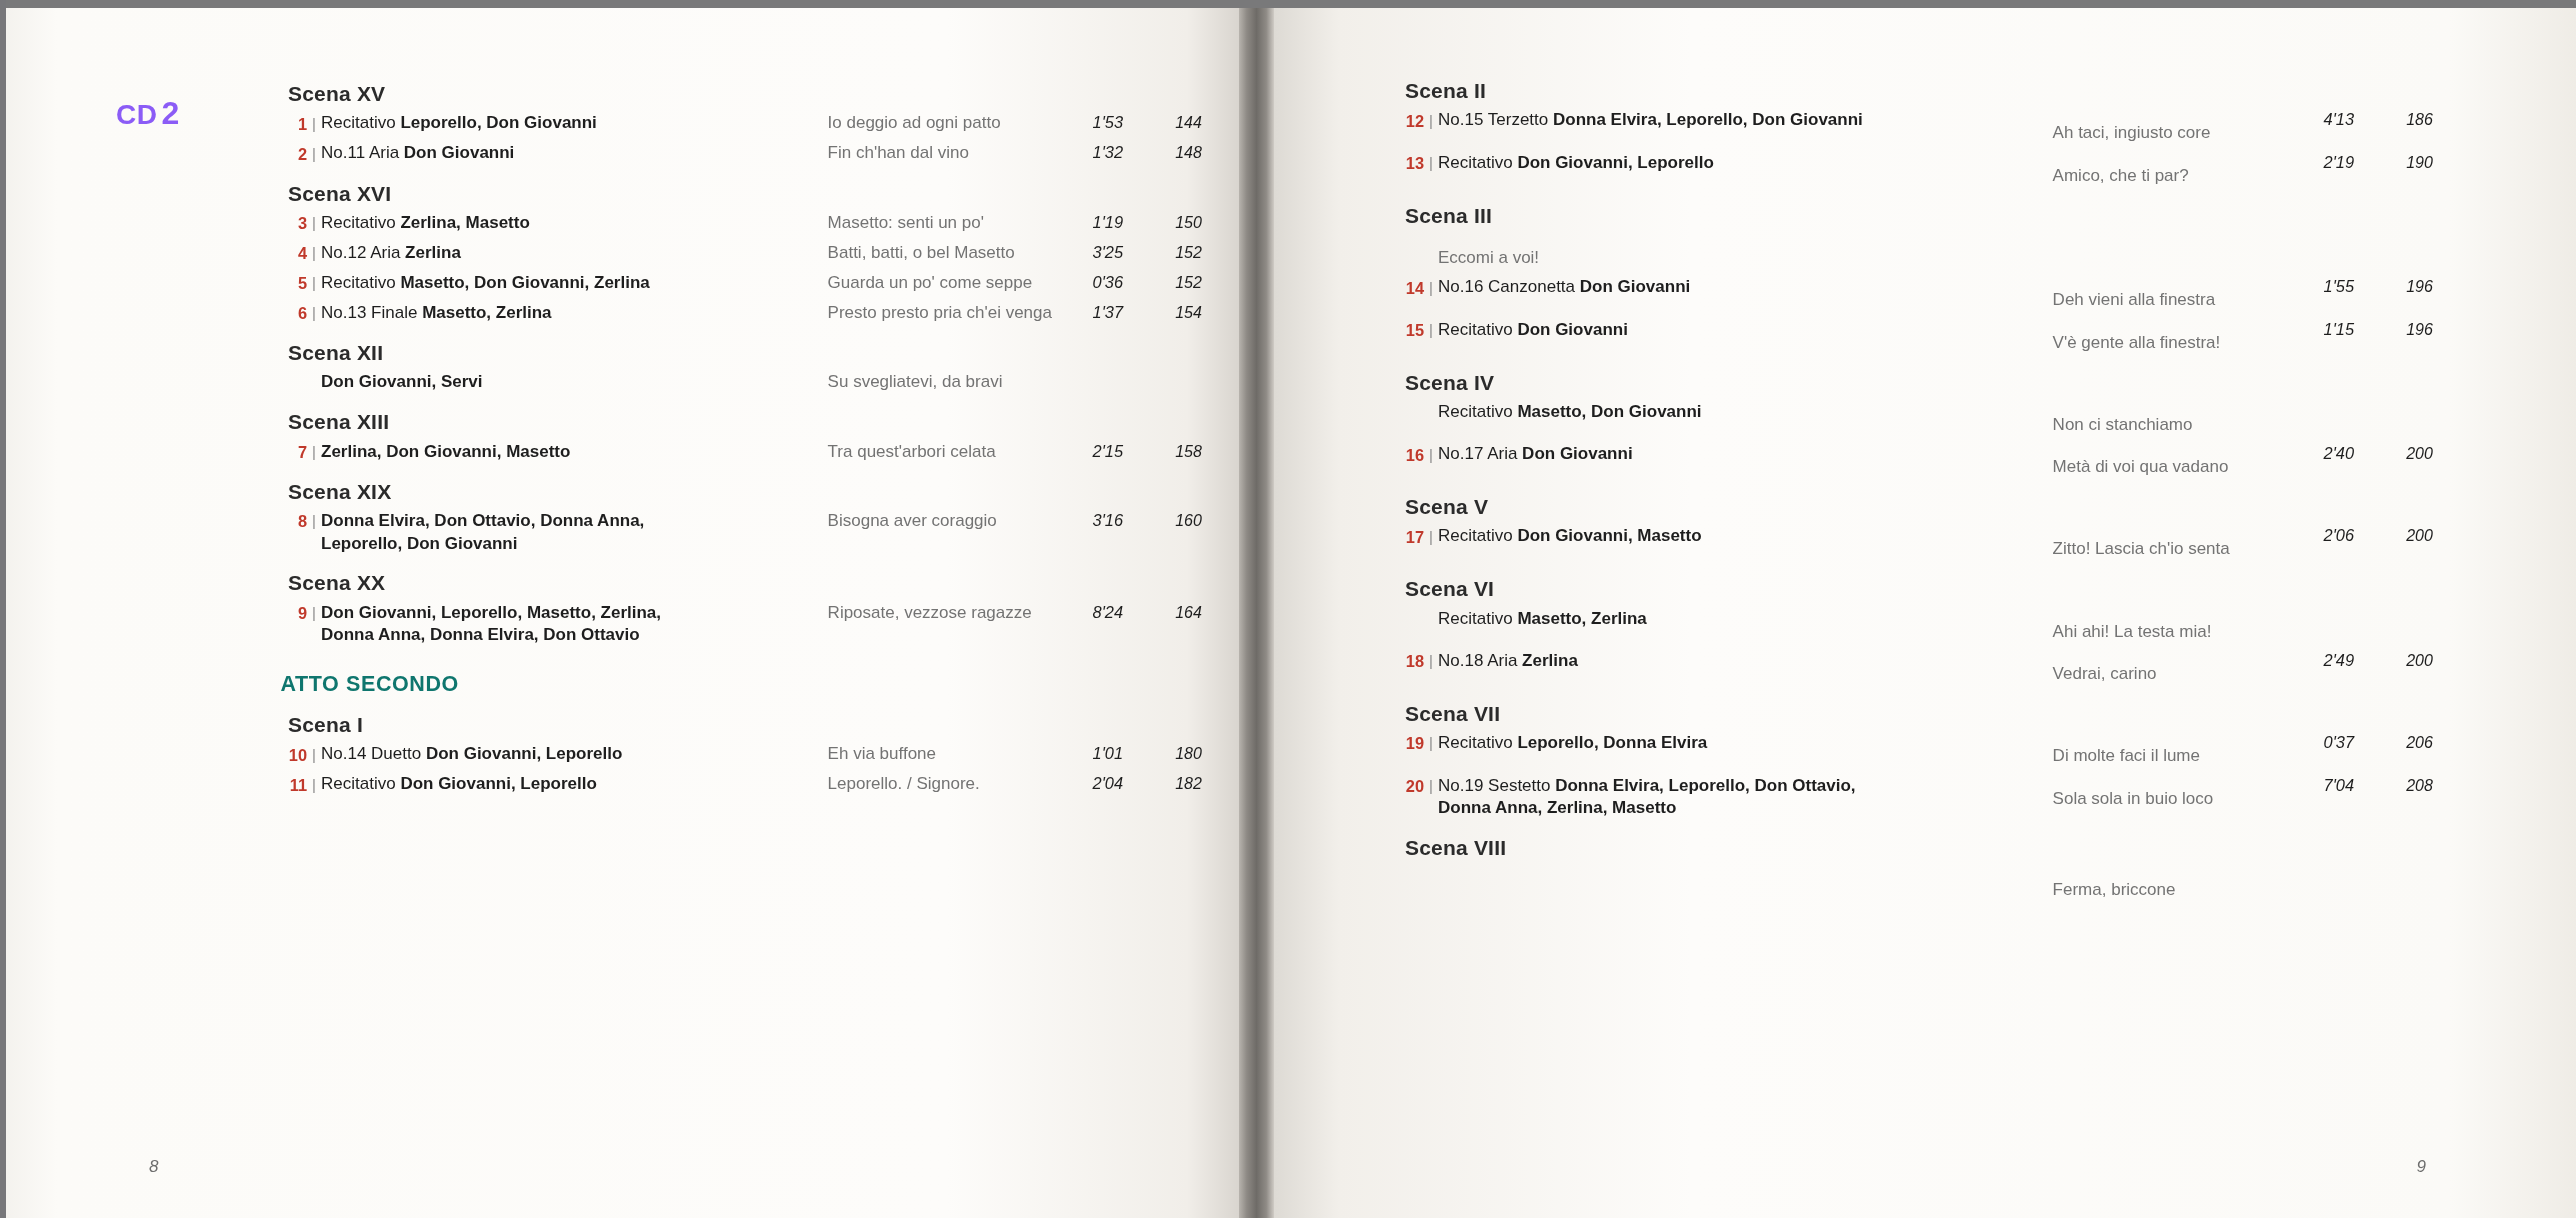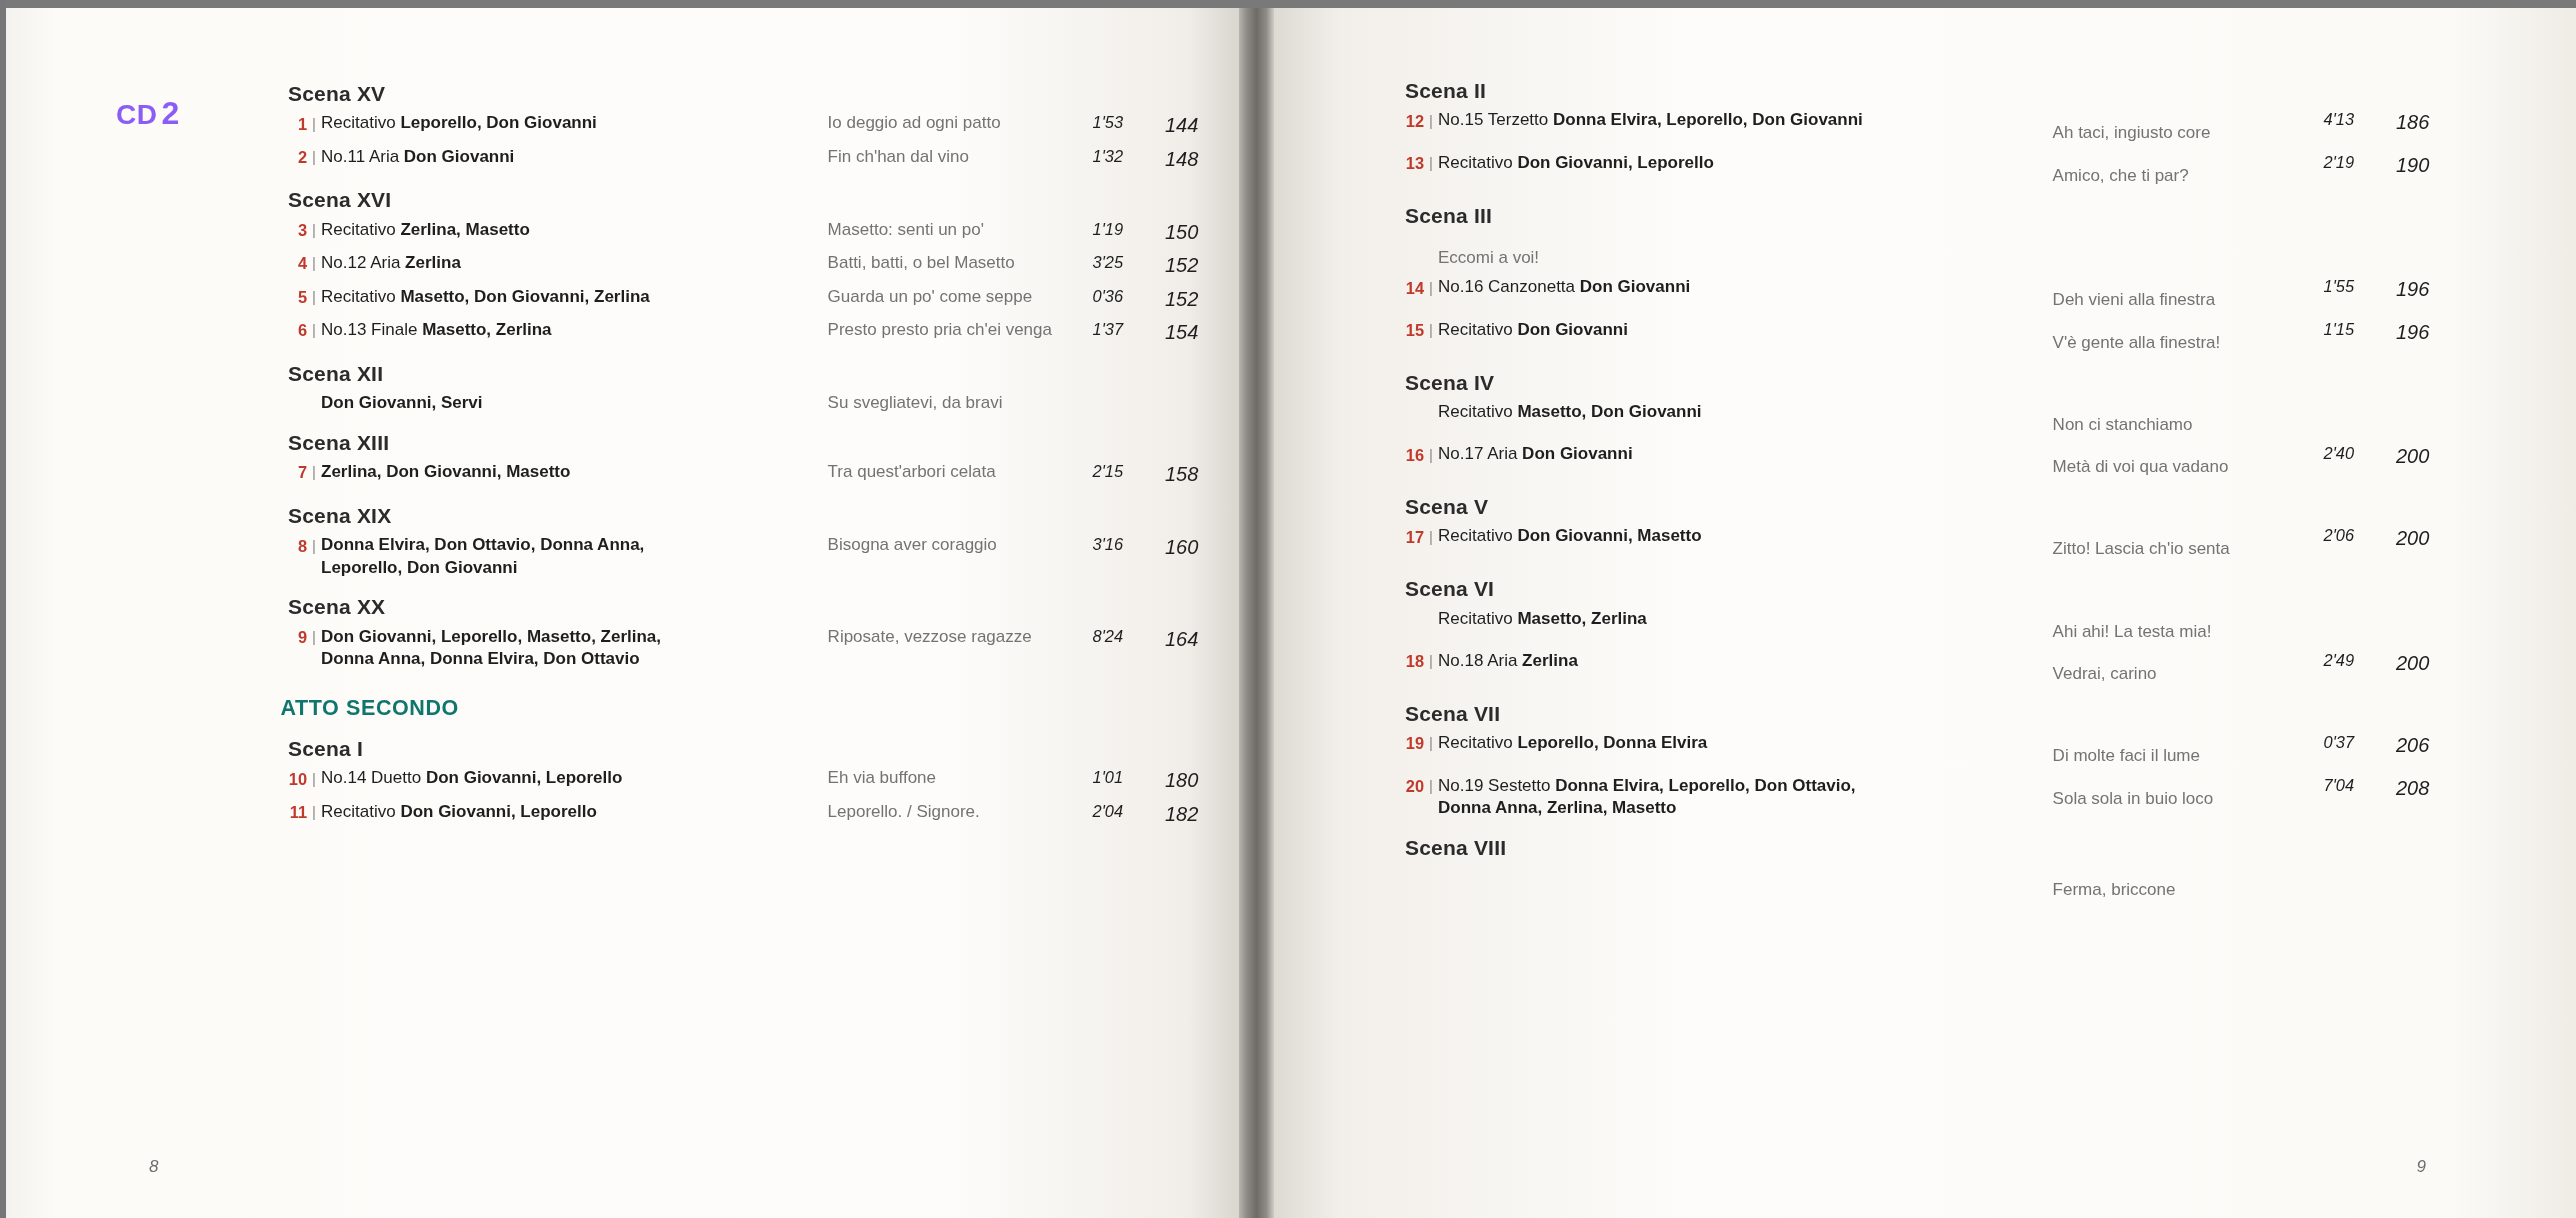--- a/index.html
+++ b/index.html
@@ -134,23 +134,23 @@
   .t-time {
     flex: 0 0 auto;
     width: 61px;
     text-align: left;
     font-style: italic;
     font-size: 16.4px;
   }
   .t-page {
     flex: 0 0 auto;
     width: 47px;
-    text-align: left;
+    text-align: center;
     font-style: italic;
-    font-size: 20px;
+    font-size: 16px;
     padding-left: 11.4px;
   }
   
   .list-right .t-incipit { width: 271px; margin-top: 13px; }
   .list-right .t-title { padding-right: 6.3px; }
 
   .track.noindent .t-num { color: transparent; }
   .track.noindent .t-bar { color: transparent; }
 
   .folio {

